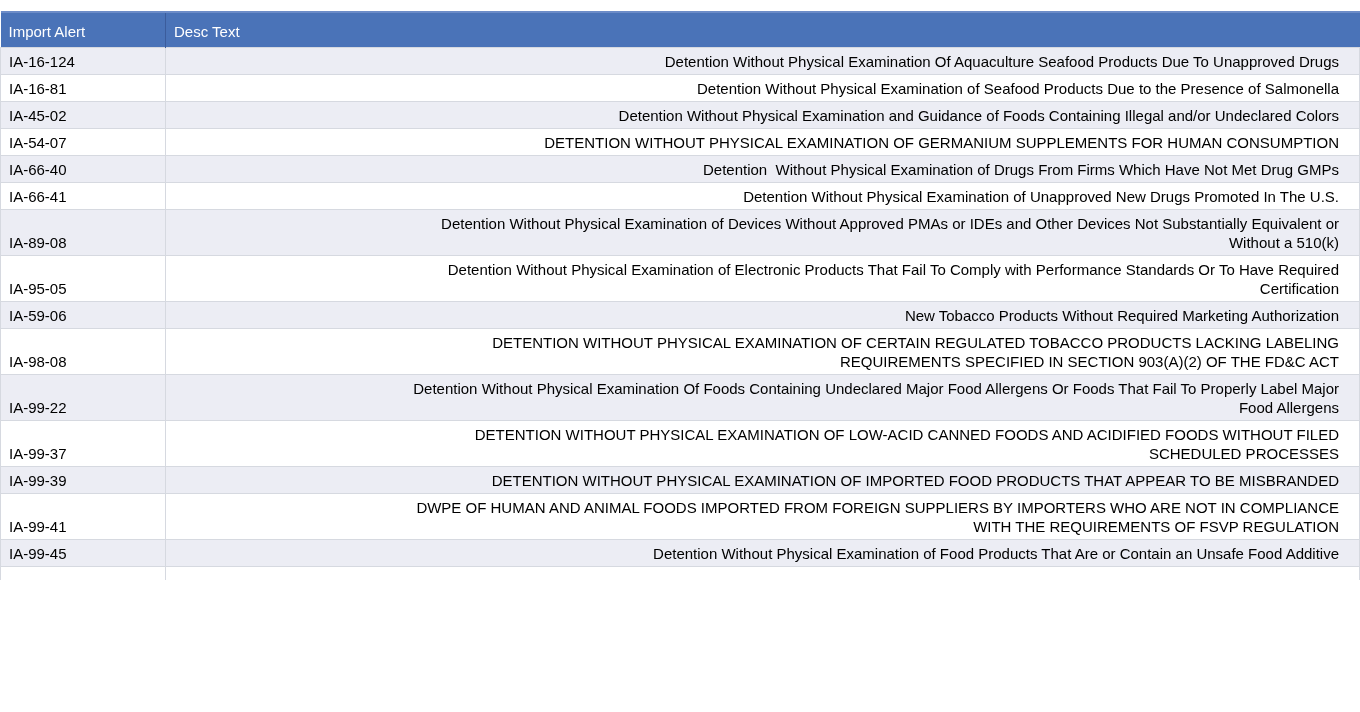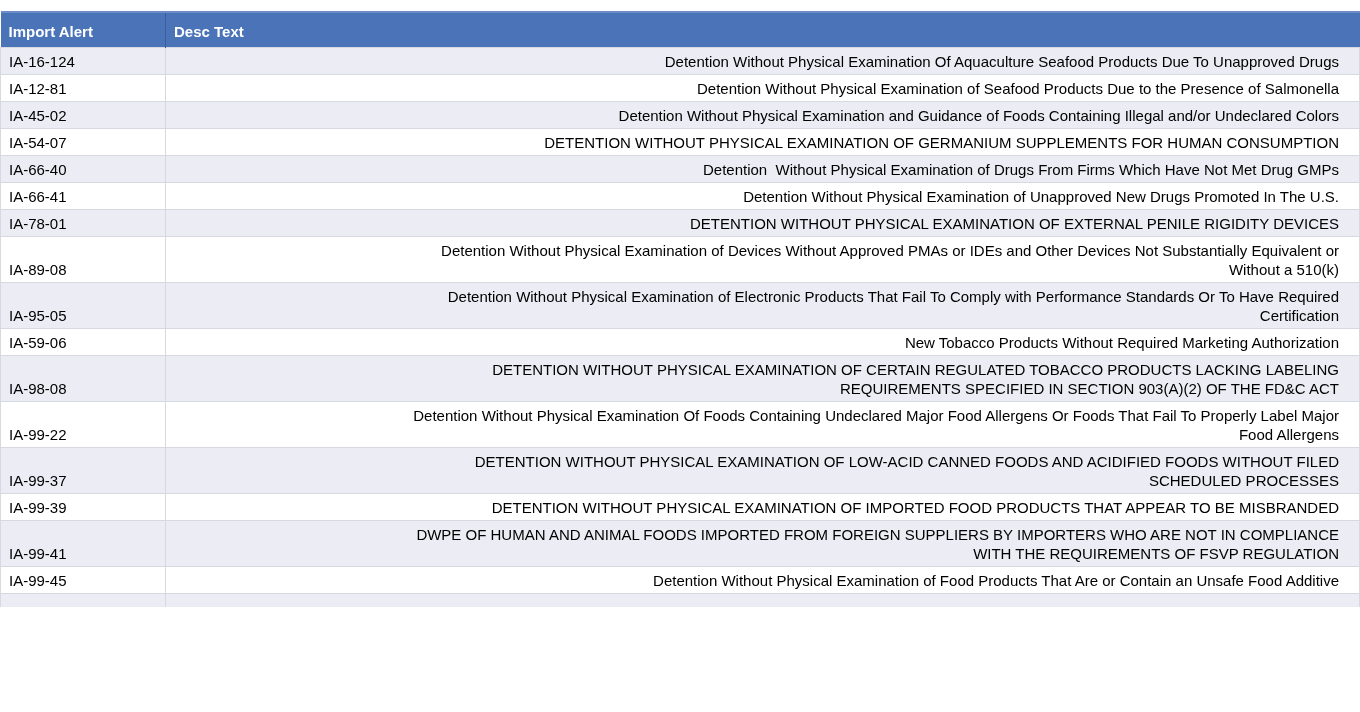--- a/index.html
+++ b/index.html
@@ -21,21 +21,21 @@
     border-collapse: collapse;
     table-layout: fixed;
     font-size: 15px;
     color: #000000;
   }
   
   thead th {
     background: #4a73b8;
     border-top: 2px solid #6c8cc8;
     color: #ffffff;
-    font-weight: bold;
+    font-weight: normal;
     text-align: left;
     vertical-align: bottom;
     padding: 0 8px 6px 8px;
     height: 35px;
     line-height: 19px;
   }
   thead th.col-id { width: 165px; }
   thead th.col-desc { border-left: 1px solid #3b5c9c; }
   
   tbody td {
@@ -68,42 +68,38 @@
         <th class="col-id">Import Alert</th>
         <th class="col-desc">Desc Text</th>
       </tr>
     </thead>
     <tbody>
       <tr>
         <td class="id">IA-16-124</td>
         <td class="desc">Detention Without Physical Examination Of Aquaculture Seafood Products Due To Unapproved Drugs</td>
       </tr>
       <tr>
-        <td class="id">IA-12-81</td>
+        <td class="id">IA-16-81</td>
         <td class="desc">Detention Without Physical Examination of Seafood Products Due to the Presence of Salmonella</td>
       </tr>
       <tr>
         <td class="id">IA-45-02</td>
         <td class="desc">Detention Without Physical Examination and Guidance of Foods Containing Illegal and/or Undeclared Colors</td>
       </tr>
       <tr>
         <td class="id">IA-54-07</td>
         <td class="desc">DETENTION WITHOUT PHYSICAL EXAMINATION OF GERMANIUM SUPPLEMENTS FOR HUMAN CONSUMPTION</td>
       </tr>
       <tr>
         <td class="id">IA-66-40</td>
         <td class="desc">Detention  Without Physical Examination of Drugs From Firms Which Have Not Met Drug GMPs</td>
       </tr>
       <tr>
         <td class="id">IA-66-41</td>
         <td class="desc">Detention Without Physical Examination of Unapproved New Drugs Promoted In The U.S.</td>
-      </tr>
-      <tr>
-        <td class="id">IA-78-01</td>
-        <td class="desc">DETENTION WITHOUT PHYSICAL EXAMINATION OF EXTERNAL PENILE RIGIDITY DEVICES</td>
       </tr>
       <tr>
         <td class="id">IA-89-08</td>
         <td class="desc">Detention Without Physical Examination of Devices Without Approved PMAs or IDEs and Other Devices Not Substantially Equivalent or
 Without a 510(k)</td>
       </tr>
       <tr>
         <td class="id">IA-95-05</td>
         <td class="desc">Detention Without Physical Examination of Electronic Products That Fail To Comply with Performance Standards Or To Have Required
 Certification</td>

